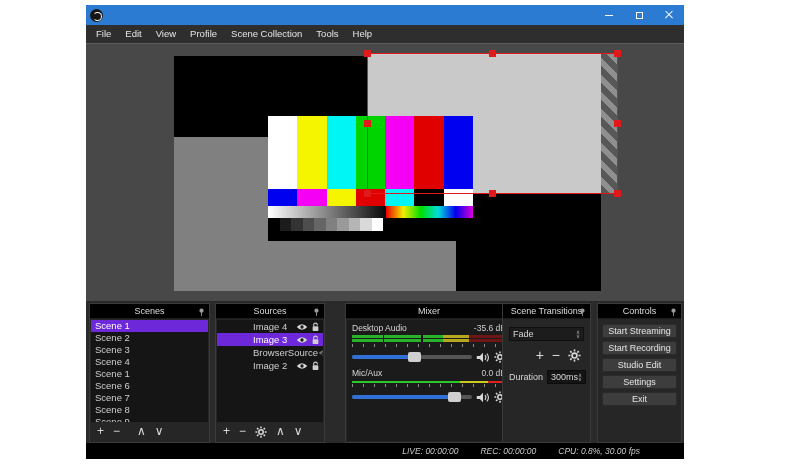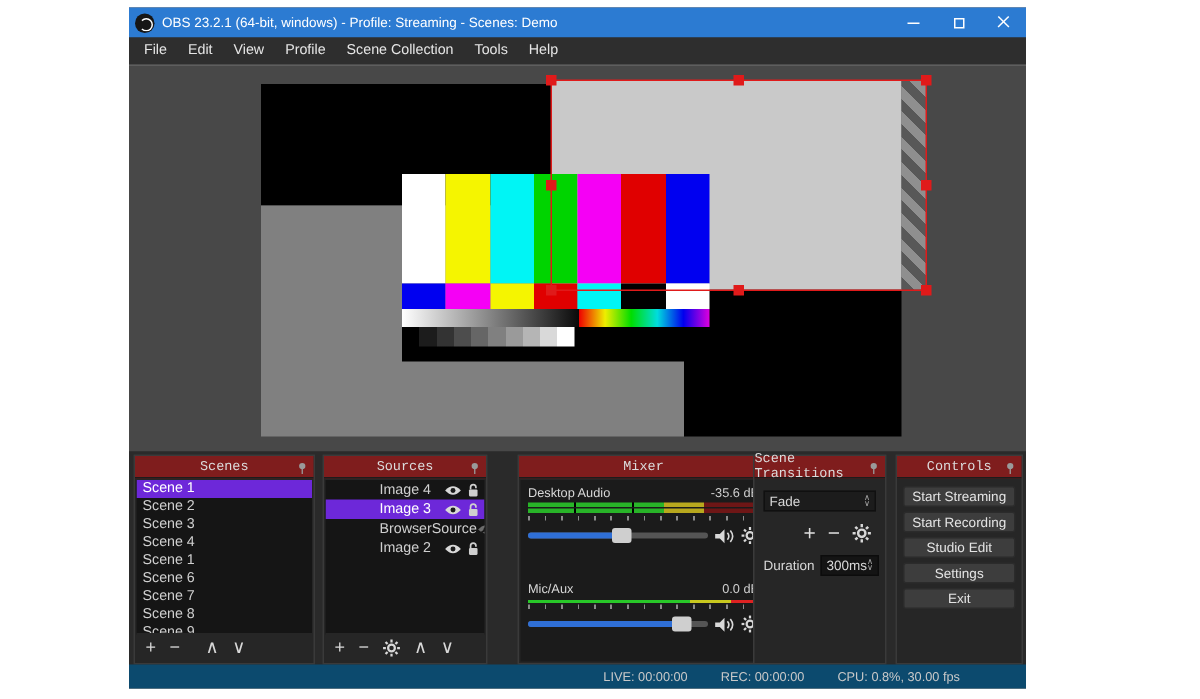--- a/index.html
+++ b/index.html
@@ -51,22 +51,22 @@
     background:linear-gradient(to right,#000 0 10%,#1c1c1c 10% 20%,#333 20% 30%,#4d4d4d 30% 40%,#666 40% 50%,#808080 50% 60%,#9a9a9a 60% 70%,#b5b5b5 70% 80%,#d9d9d9 80% 90%,#fff 90% 100%);}
   .selection{position:absolute;left:281px;top:9px;width:251px;height:141px;border:1.5px solid #e01a1a;z-index:4;}
   .handle{position:absolute;width:7px;height:7px;background:#e01a1a;}
   .h-tl{left:-4px;top:-4px;} .h-tm{left:50%;margin-left:-4px;top:-4px;} .h-tr{right:-4px;top:-4px;}
   .h-ml{left:-4px;top:50%;margin-top:-4px;} .h-mr{right:-4px;top:50%;margin-top:-4px;}
   .h-bl{left:-4px;bottom:-4px;} .h-bm{left:50%;margin-left:-4px;bottom:-4px;} .h-br{right:-4px;bottom:-4px;}
 
   
   .docks{position:absolute;left:0;top:296px;width:100%;height:142px;background:#2a2a2a;}
   .panel{position:absolute;top:2px;height:140px;background:#262626;border:1px solid #3a3a3a;}
-  .panel-header{height:15px;background:#7f1d1d;border-bottom:1px solid #1c1c1c;color:#dcdcdc;
-    font-size:9px;display:flex;align-items:center;justify-content:center;position:relative;font-family:Liberation Mono, monospace;}
+  .panel-header{height:15px;background:#000000;border-bottom:1px solid #1c1c1c;color:#dcdcdc;
+    font-size:9px;display:flex;align-items:center;justify-content:center;position:relative;}
   .pin{position:absolute;right:4px;top:4px;width:7px;height:8px;}
   .p-scenes{left:3px;width:121px;} .p-sources{left:129px;width:110px;}
   .p-mixer{left:259px;width:168px;} .p-trans{left:416px;width:89px;} .p-controls{left:511px;width:85px;}
   .list{position:absolute;left:1px;right:1px;top:16px;height:103px;background:#151515;overflow:hidden;
     color:#cfcfcf;font-size:9.5px;}
   .list-row{height:12px;line-height:12px;padding-left:4px;white-space:nowrap;display:flex;align-items:center;}
   .list-row.sel{background:#6d28d9;color:#fff;}
   .src-row{height:13px;line-height:13px;padding-left:36px;}
   .row-icons{margin-left:auto;display:flex;align-items:center;gap:3px;padding-right:3px;}
   .dock-toolbar{position:absolute;left:1px;right:1px;bottom:1px;height:19px;background:#262626;
@@ -98,34 +98,33 @@
   .tr-toolbar{display:flex;justify-content:flex-end;align-items:center;gap:8px;padding:6px 8px 0 0;font-size:12px;color:#ddd;}
   .dur-row{display:flex;align-items:center;margin:7px 5px 0 5px;gap:4px;}
   .dur-box{flex:1;height:14px;background:#141414;border:1px solid #0c0c0c;display:flex;align-items:center;padding:0 3px;}
 
   
   .ctrl-body{position:absolute;left:1px;right:1px;top:16px;bottom:1px;padding:4px 3px;}
   .ctrl-btn{height:14px;margin-bottom:3px;background:#3d3d3d;border:1px solid #2b2b2b;border-radius:2px;
     color:#e4e4e4;font-size:9px;display:flex;align-items:center;justify-content:center;}
 
   
-  .statusbar{position:absolute;left:0;bottom:0;width:100%;height:16px;background:#0c4a6e;
+  .statusbar{position:absolute;left:0;bottom:0;width:100%;height:16px;background:#000000;
     display:flex;align-items:center;justify-content:flex-end;gap:22px;padding-right:44px;
-    color:#c8c8c8;font-size:8.5px;}
+    color:#c8c8c8;font-size:8.5px;font-style:italic;}
 
   svg{display:block;}
 </style>
 </head>
 <body>
 
 <div class="window">
 
   <div class="titlebar">
     <span class="obs-logo"></span>
-    <span class="title-text">OBS 23.2.1 (64-bit, windows) - Profile: Streaming - Scenes: Demo</span>
     <div class="win-btns">
       <span class="win-btn">
           <span class="glyph-min"></span>
         </span>
       <span class="win-btn">
           <span class="glyph-max"></span>
         </span>
       <span class="win-btn">
           <span class="glyph-close"></span>
         </span>
@@ -352,21 +351,21 @@
                 <line x1="8" y1="13" x2="8" y2="15.5"></line>
                 <line x1="0.5" y1="8" x2="3" y2="8"></line>
                 <line x1="13" y1="8" x2="15.5" y2="8"></line>
                 <line x1="2.7" y1="2.7" x2="4.5" y2="4.5"></line>
                 <line x1="11.5" y1="11.5" x2="13.3" y2="13.3"></line>
                 <line x1="2.7" y1="13.3" x2="4.5" y2="11.5"></line>
                 <line x1="11.5" y1="4.5" x2="13.3" y2="2.7"></line>
               </g>
             </svg>
         </div>
-        <div class="ch-label-row" style="margin-top:21px">
+        <div class="ch-label-row" style="margin-top:2px">
           <span>Mic/Aux</span>
           <span class="db">0.0 dB</span>
         </div>
         <div class="mic-meter"></div>
         <div class="ticks"></div>
         <div class="slider-row">
           <div class="slider">
             <div class="fill" style="width:85%"></div>
             <div class="knob" style="left:calc(85% - 6px)"></div>
           </div>

